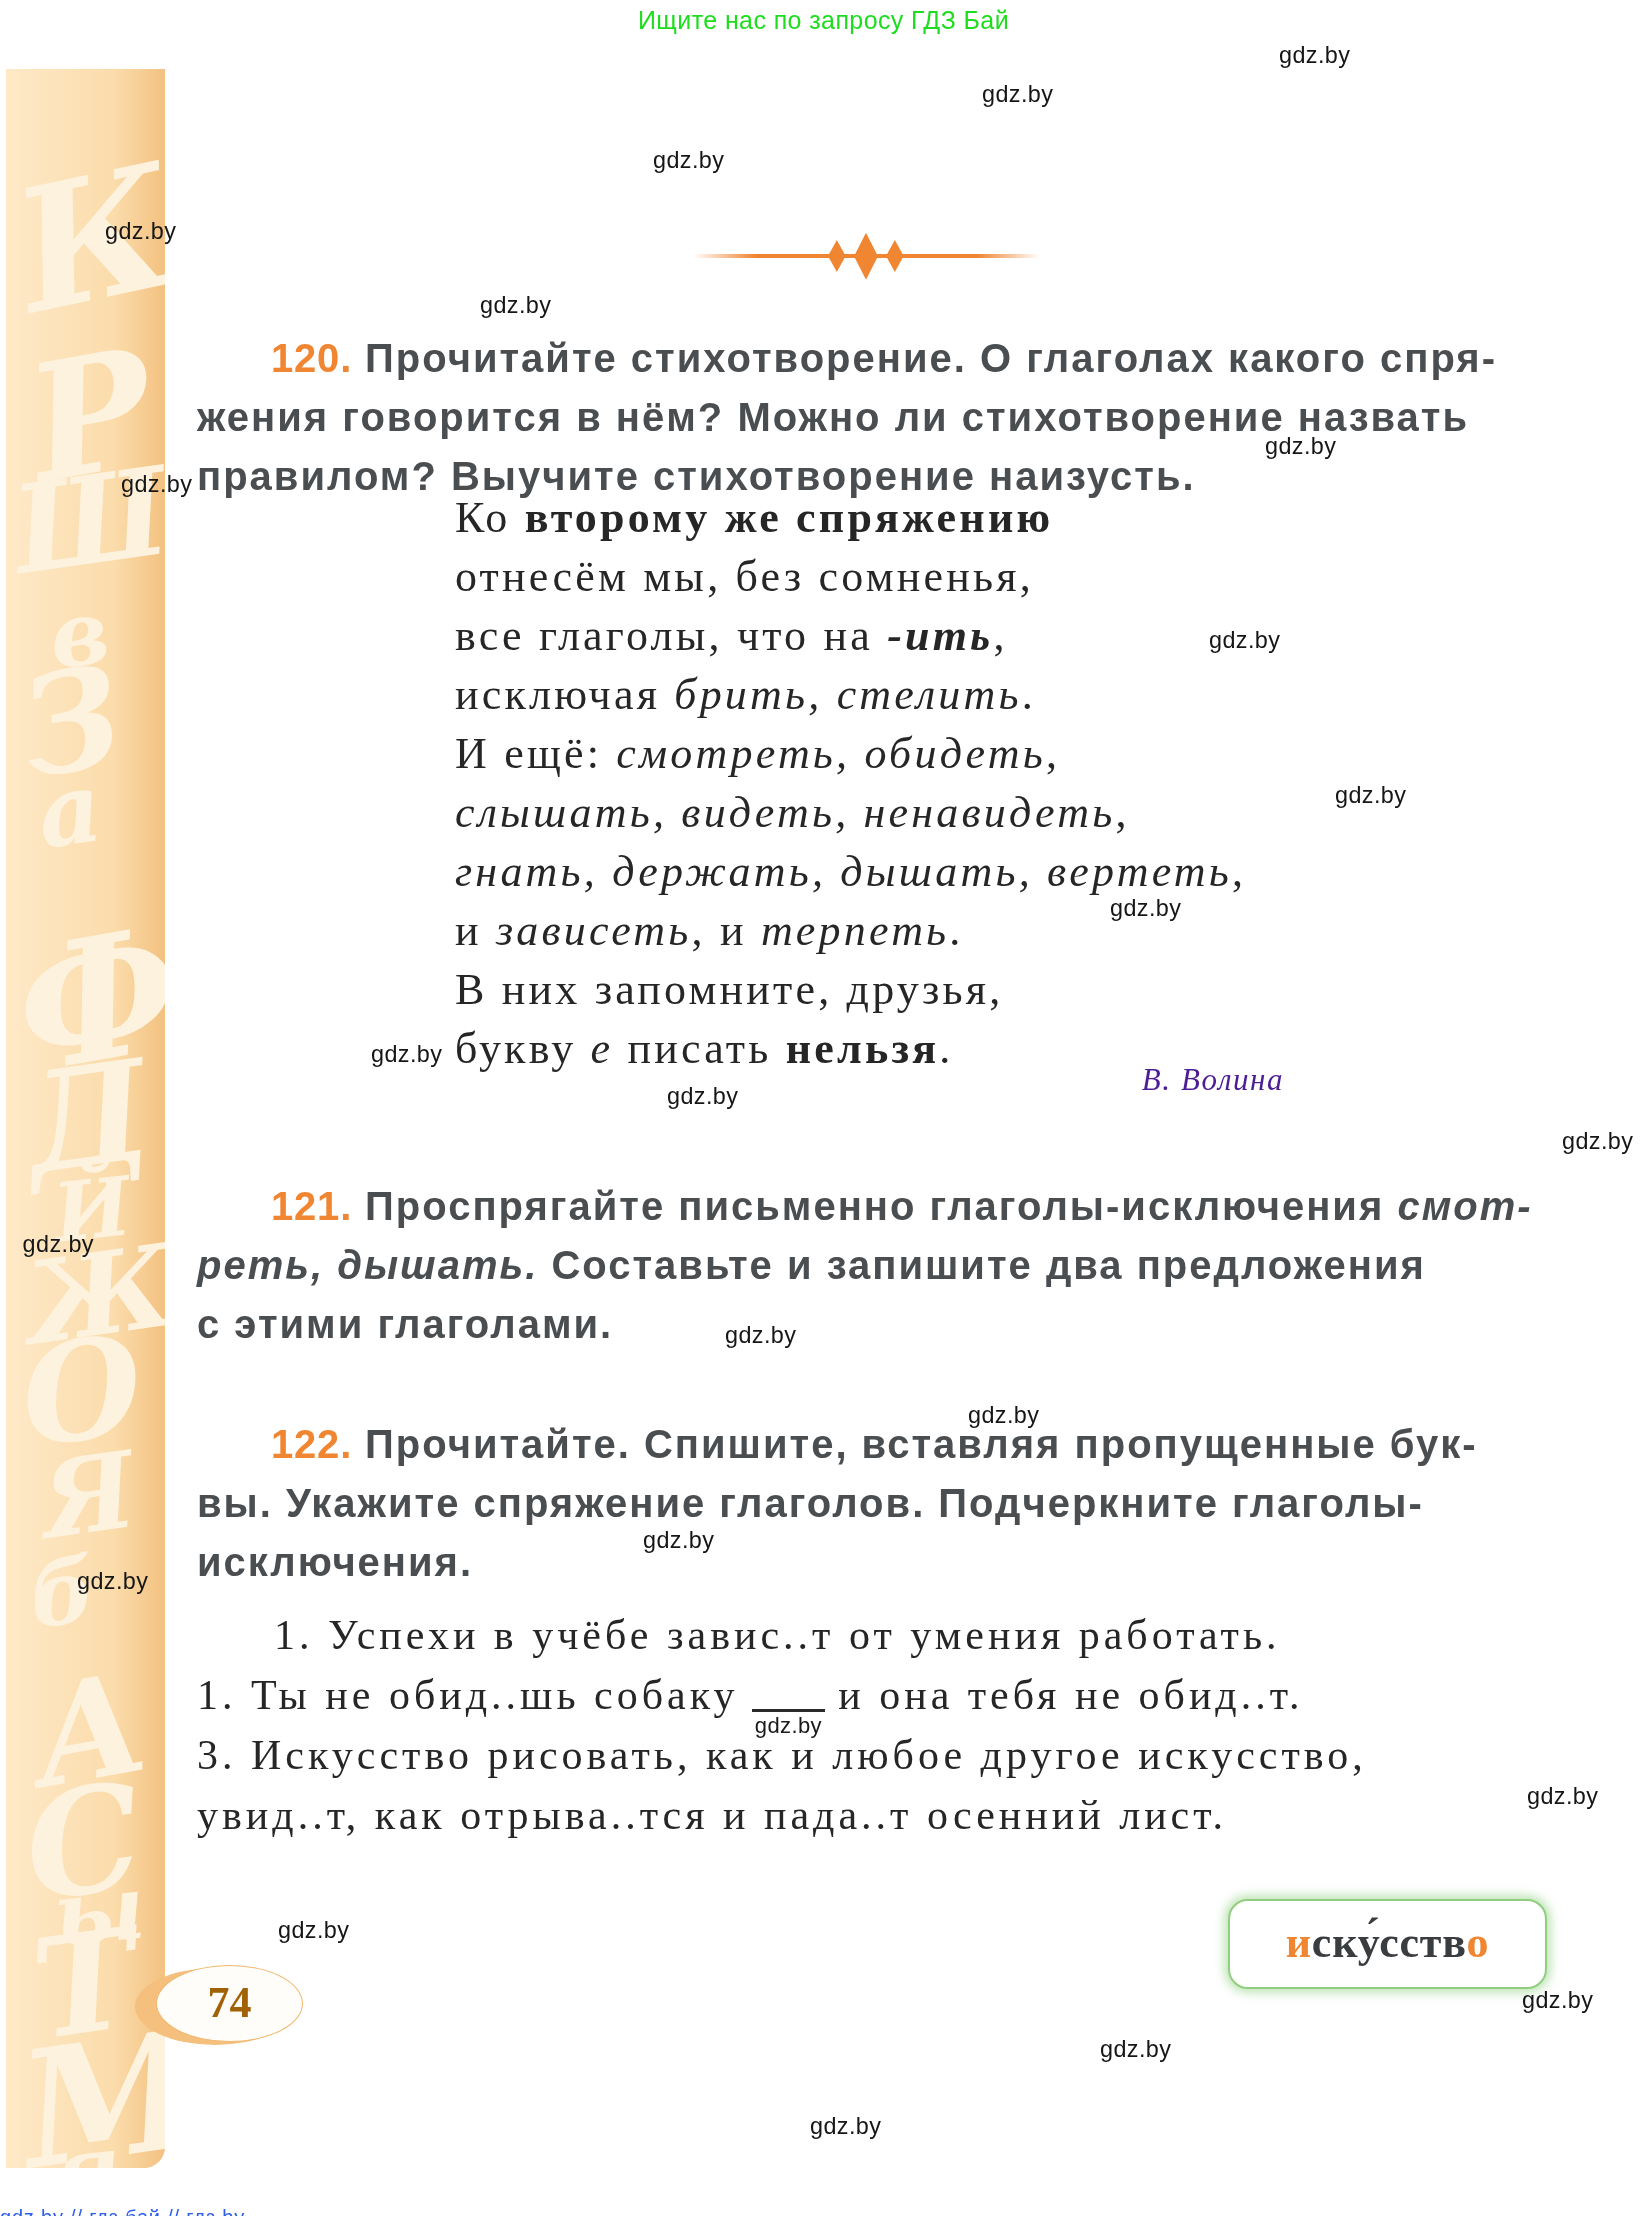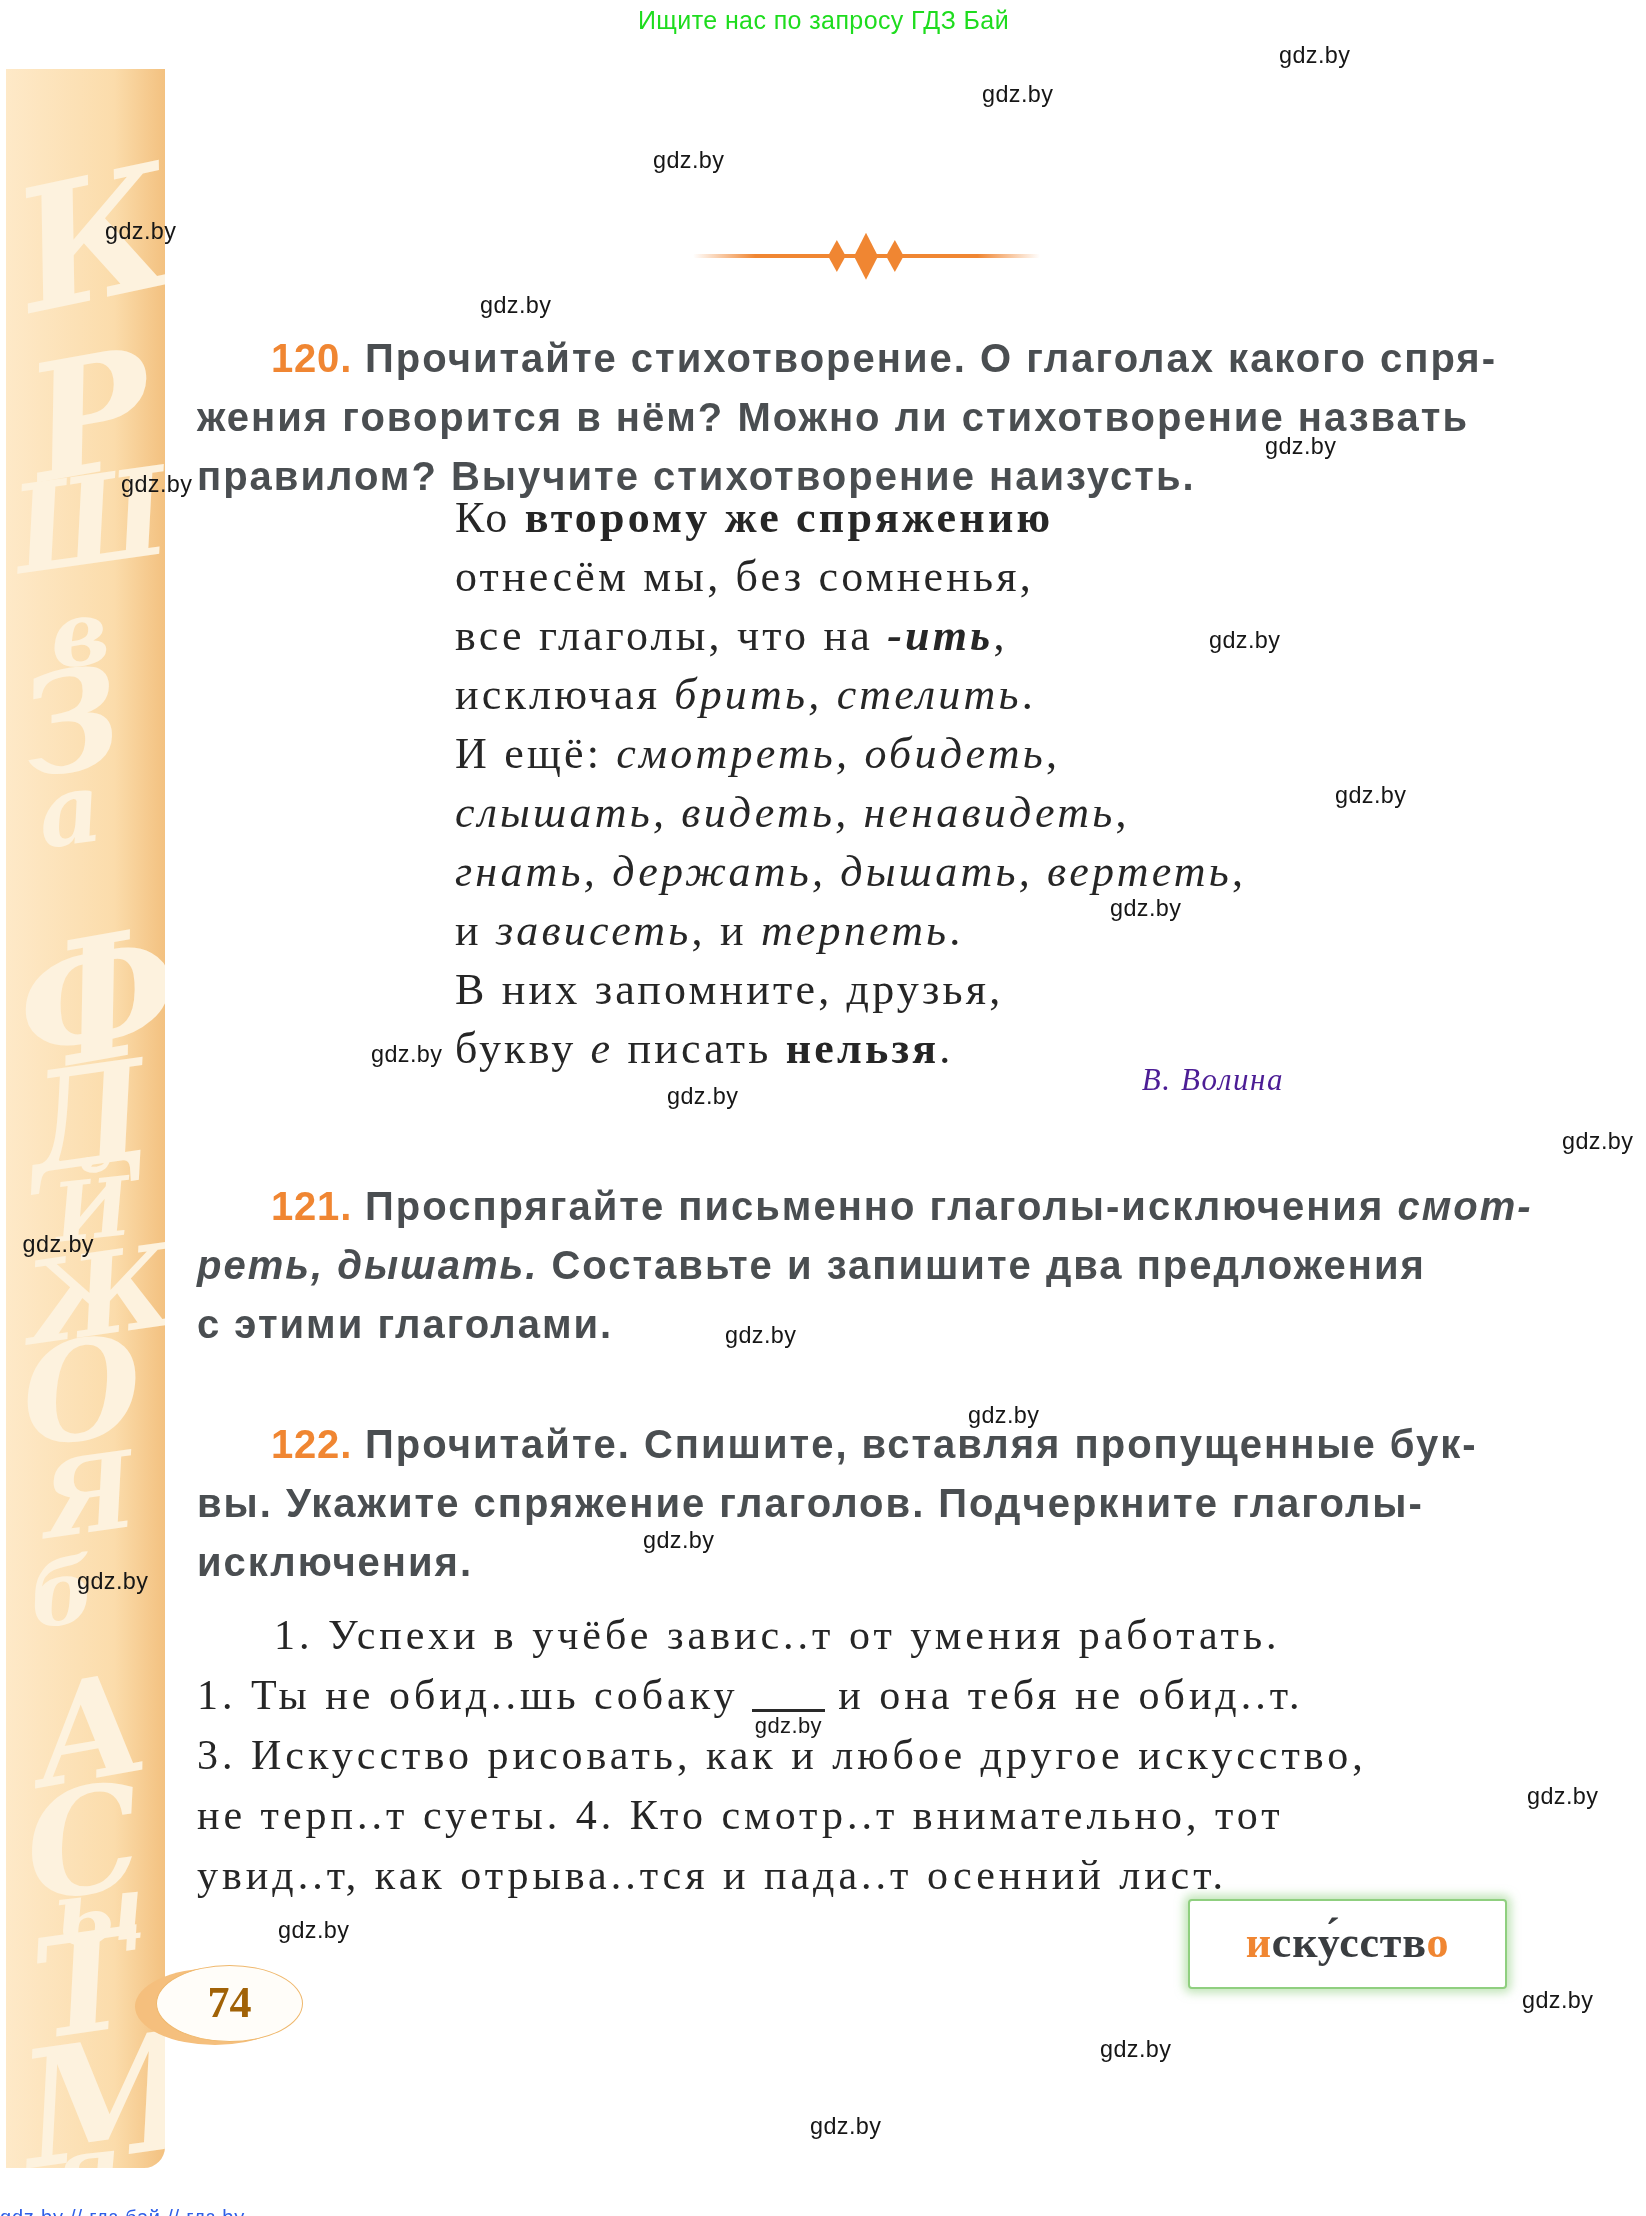--- a/index.html
+++ b/index.html
@@ -82,22 +82,22 @@
         font-family:"Liberation Serif",serif;color:var(--serif_ink);
         font-size:42px;letter-spacing:4px;}
   .sentences .tline{height:60px;line-height:60px;white-space:nowrap;}
   .sentences .tline:first-child{text-indent:77px;}
   .sg-wm{display:inline-block;vertical-align:-24px;margin:0 13px;
         border-top:3.2px solid #2a2a2a;padding:1.6px 3.2px 0 3.2px;
         font-family:"Liberation Sans",sans-serif;font-weight:normal;
         font-size:22px;line-height:1.1;letter-spacing:0.4px;color:#1a1a1a;}
 
   
-  .vocab{position:absolute;left:1188px;top:1899px;width:319px;height:90px;
-        background:#ffffff;border:2.4px solid var(--vocab_border_green);border-radius:4px;
+  .vocab{position:absolute;left:1228px;top:1899px;width:319px;height:90px;
+        background:#ffffff;border:2.4px solid var(--vocab_border_green);border-radius:20px;
         box-shadow:0 0 9.7px 4px rgba(143,207,127,.55);
         text-align:center;line-height:84px;
         font-family:"Liberation Serif",serif;font-weight:bold;font-size:44px;
         color:#3a3d40;letter-spacing:0.8px;}
   .sg-o{color:var(--accent_orange);}
 
   
   .badge{position:absolute;left:135px;top:1965px;width:168px;height:82px;}
   .badge .crescent{position:absolute;left:0;top:3.2px;width:160px;height:77px;
         background:#f5bf7d;border-radius:50%;}
@@ -175,21 +175,20 @@
 <section class="ex ex-122">
     <div class="tline"><span class="sg-num">122.</span><span>Прочитайте. Спишите, вставляя пропущенные бук-</span></div>
     <div class="tline"><span>вы. Укажите спряжение глаголов. Подчеркните глаголы-</span></div>
     <div class="tline"><span>исключения.</span></div>
   </section>
 
 <section class="sentences">
     <div class="tline"><span>1. Успехи в учёбе завис..т от умения работать.</span></div>
     <div class="tline"><span>1. Ты не обид..шь собаку</span><span class="sg-wm">gdz.by</span><span>и она тебя не обид..т.</span></div>
     <div class="tline"><span>3. Искусство рисовать, как и любое другое искусство,</span></div>
-    <div class="tline"><span>не терп..т суеты. 4. Кто смотр..т внимательно, тот</span></div>
     <div class="tline"><span>увид..т, как отрыва..тся и пада..т осенний лист.</span></div>
   </section>
 
 <div class="vocab"><span class="sg-o">и</span><span>ску́сств</span><span class="sg-o">о</span></div>
 
 <div class="badge">
   <div class="crescent"></div>
   <div class="inner">74</div>
 </div>
 

